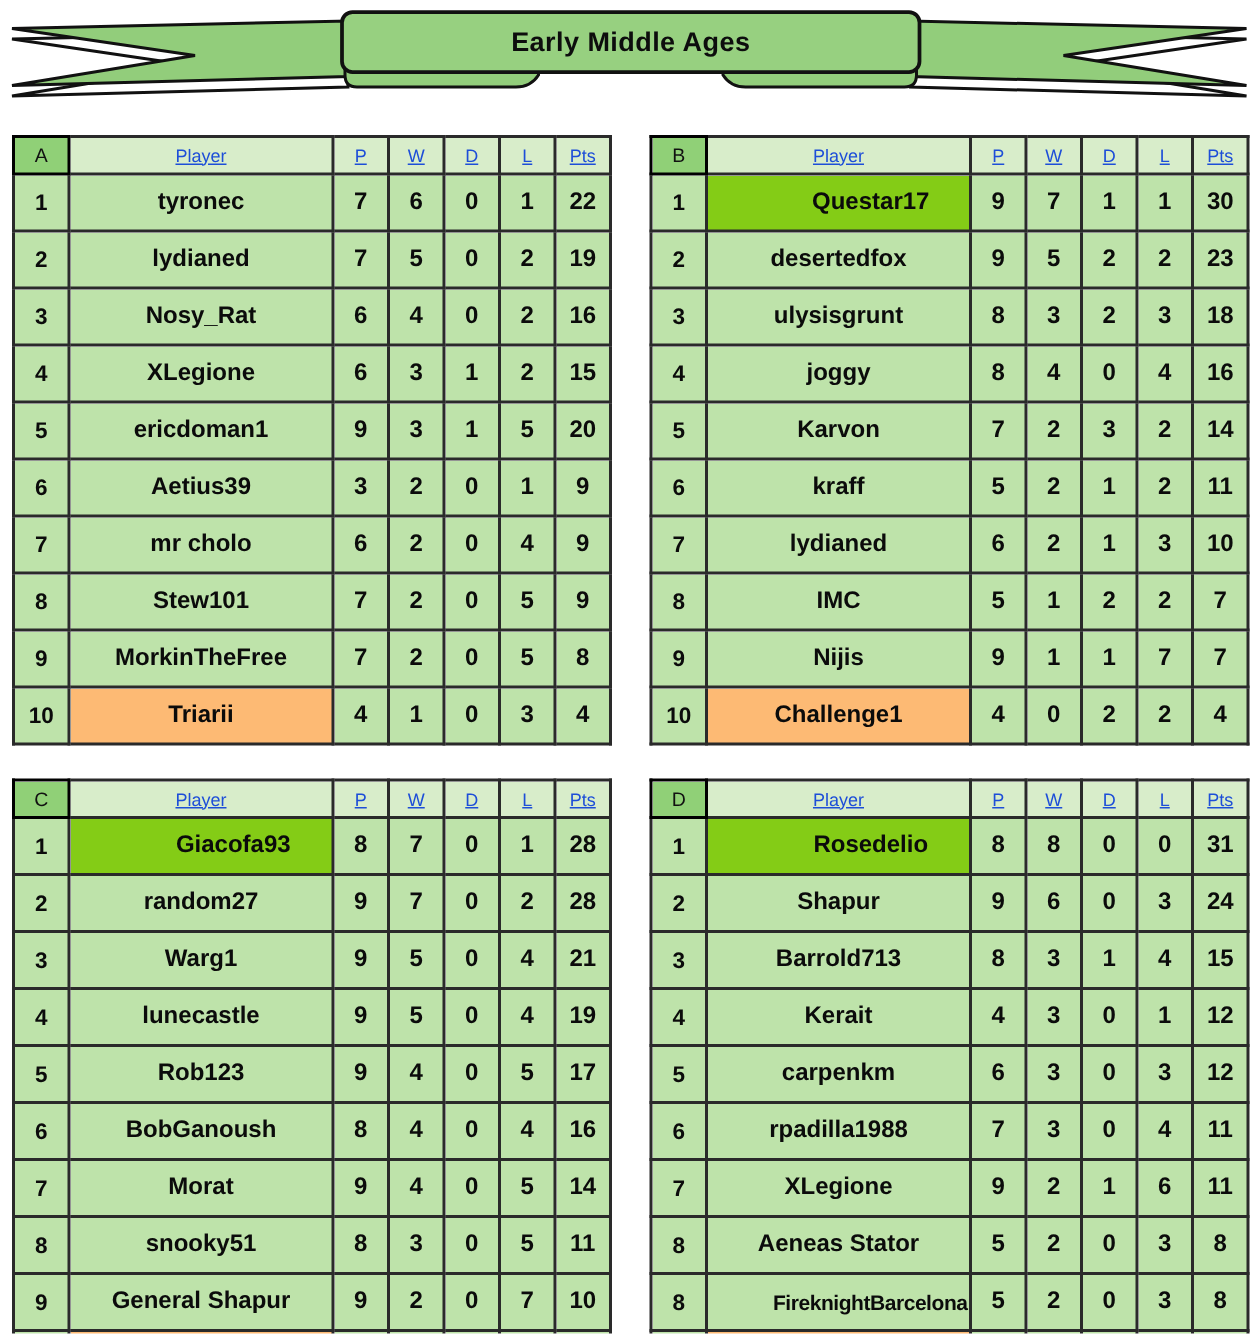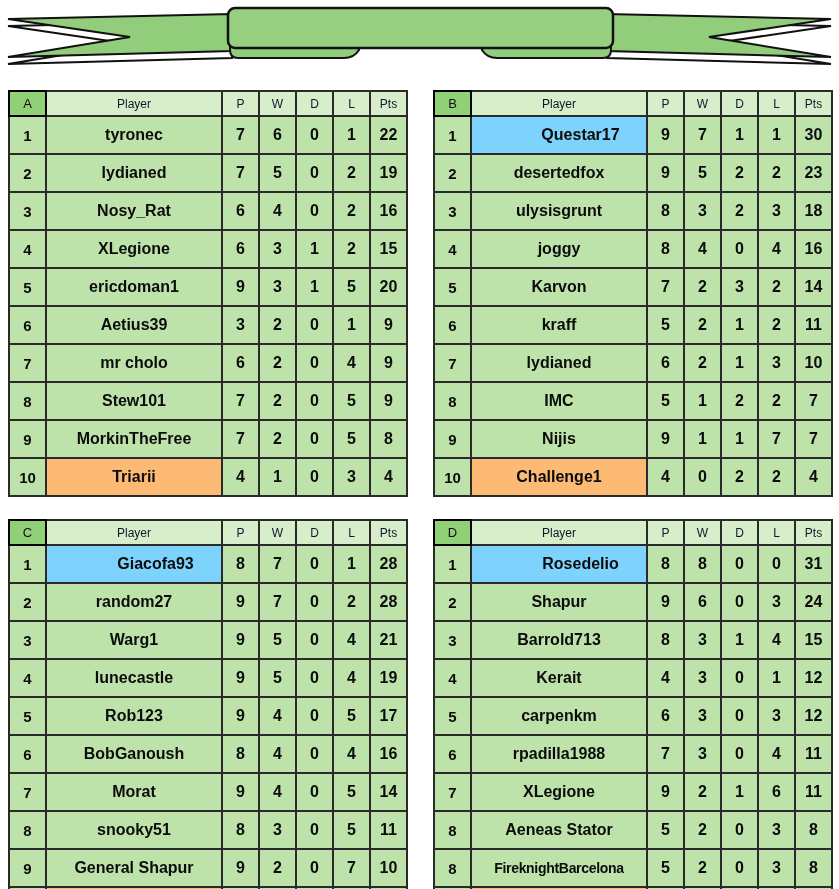--- a/index.html
+++ b/index.html
@@ -24,51 +24,52 @@
     border:2px solid #111;
   }
   .c-rank{width:37px;}
   .c-player{width:176px;}
   .c-stat{width:37px;}
   th,td{
     border:2px solid #2a2a2a;text-align:center;vertical-align:middle;
     overflow:hidden;white-space:nowrap;
   }
   th.hdr{
-    height:21px;background:#d8edca;font-weight:normal;font-size:12px;color:#0f172a;
+    height:21px;background:#d8edca;font-weight:normal;font-size:12px;color:#1d4ed8;text-decoration:underline;
   }
   th.letter{
     height:21px;background:#90d077;font-weight:normal;font-size:13px;
     border:2px solid #000;color:#111;
   }
   td{
     height:34px;background:#bee3aa;font-weight:bold;font-size:16px;color:#0b0b0b;
   }
   td.rank{font-size:15px;}
-  td.player.top{background:#7dd3fc;padding-left:44px;}
+  td.player.top{background:#84cc16;padding-left:44px;}
   td.player.bottom{background:#fdba74;}
-  td.player.long{font-size:14px;letter-spacing:-.3px;}
+  td.player.long{font-size:14px;letter-spacing:-.3px;text-align:right;}
 </style>
 </head>
 <body>
 
 <div class="banner">
   <svg width="839" height="75" viewBox="0 0 839 75">
 
     <path d="M8,26 L232,21 L232,58 L8,64 L130,44 Z" fill="#ffffff" stroke="#111" stroke-width="2"></path>
     <path d="M831,26 L607,21 L607,58 L831,64 L709,44 Z" fill="#ffffff" stroke="#111" stroke-width="2"></path>
 
     <path d="M8,19 L232,14 L232,51 L8,57 L130,37 Z" fill="#92cd7b" stroke="#111" stroke-width="2"></path>
     <path d="M831,19 L607,14 L607,51 L831,57 L709,37 Z" fill="#92cd7b" stroke="#111" stroke-width="2"></path>
 
     <path d="M230,40 L359,40 L359,50 Q354,58 344,58 L238,58 Q230,58 230,50 Z" fill="#92cd7b" stroke="#111" stroke-width="2"></path>
     <path d="M611,40 L482,40 L482,50 Q487,58 497,58 L603,58 Q611,58 611,50 Z" fill="#92cd7b" stroke="#111" stroke-width="2"></path>
 
     <rect x="228" y="8" width="385" height="40" rx="7" fill="#97d080" stroke="#111" stroke-width="2.5"></rect>
   </svg>
+  <div class="banner-title">Early Middle Ages</div>
 </div>
 
 <div class="tables">
 
   <table class="league">
     <colgroup>
         <col class="c-rank">
         <col class="c-player">
         <col class="c-stat">
         <col class="c-stat">

